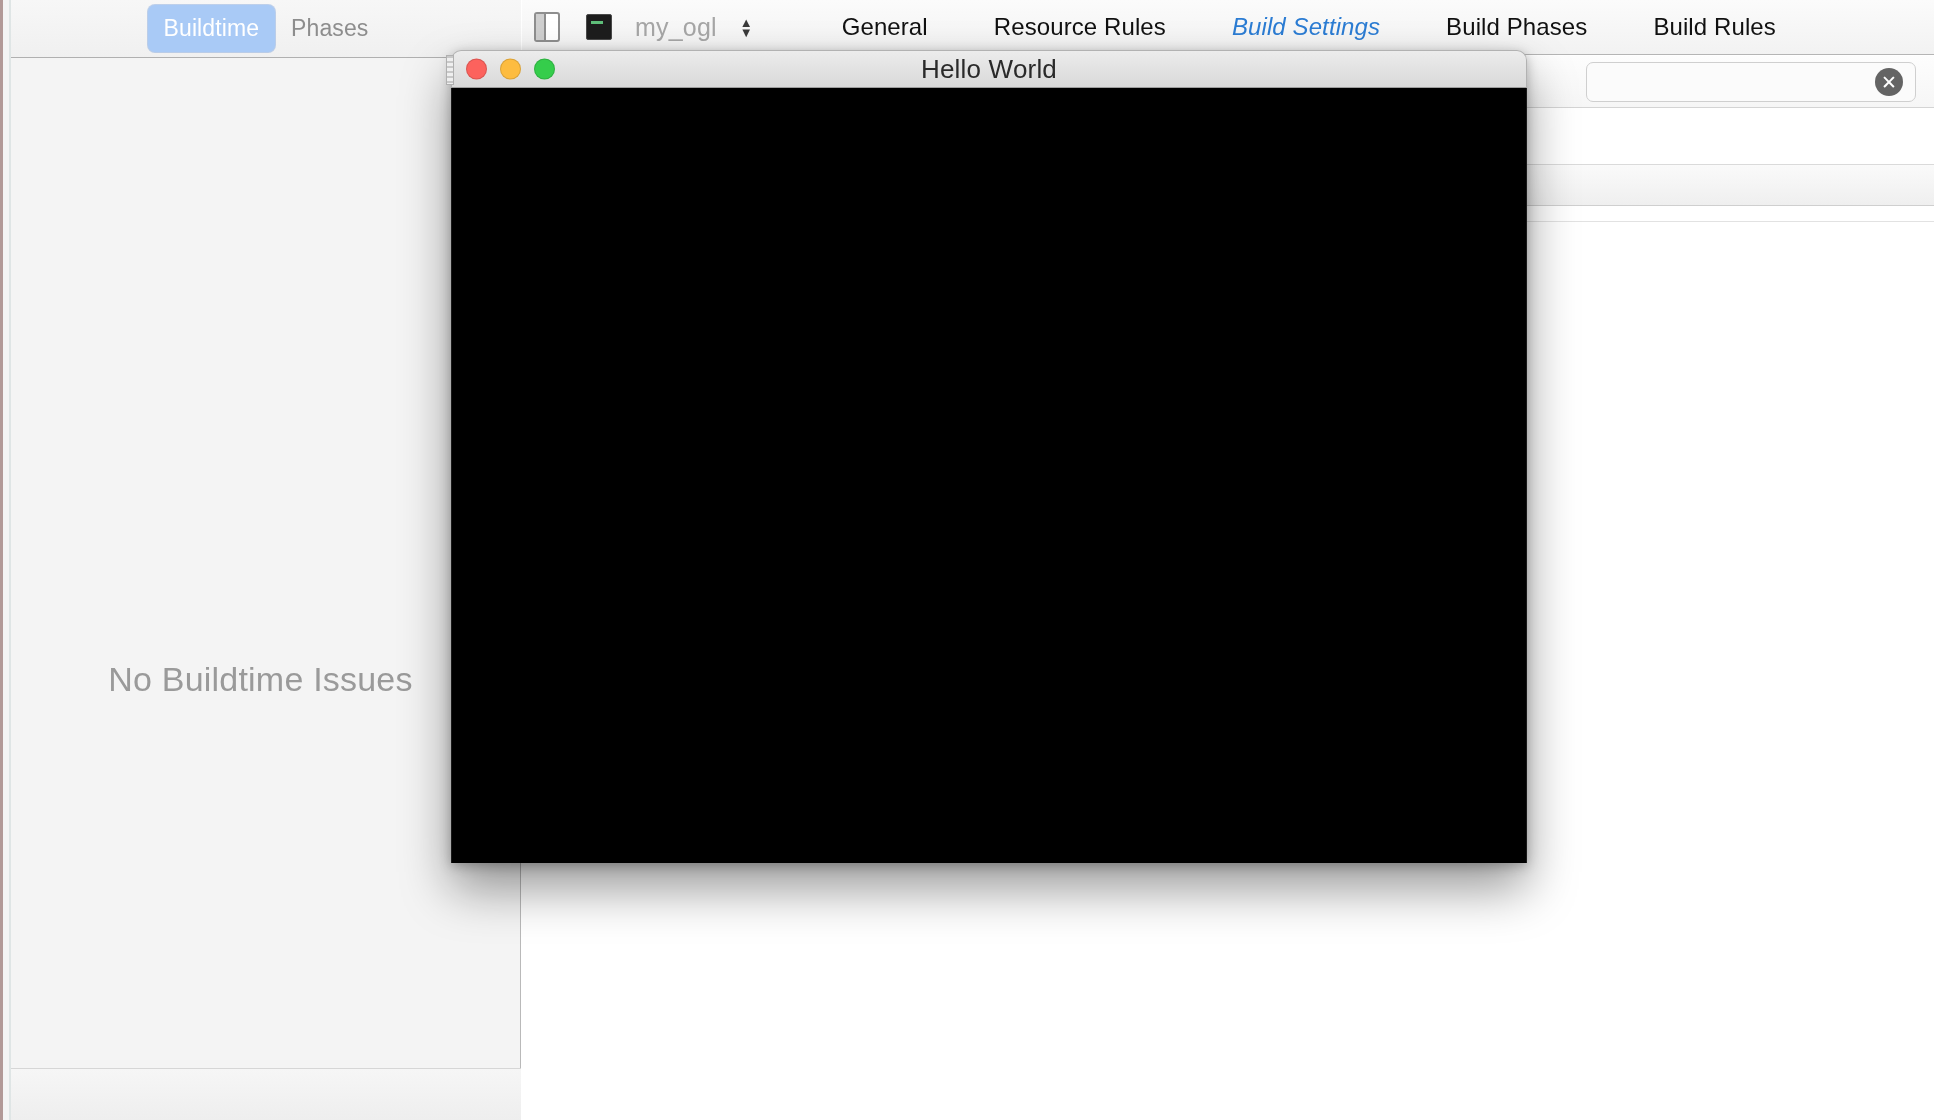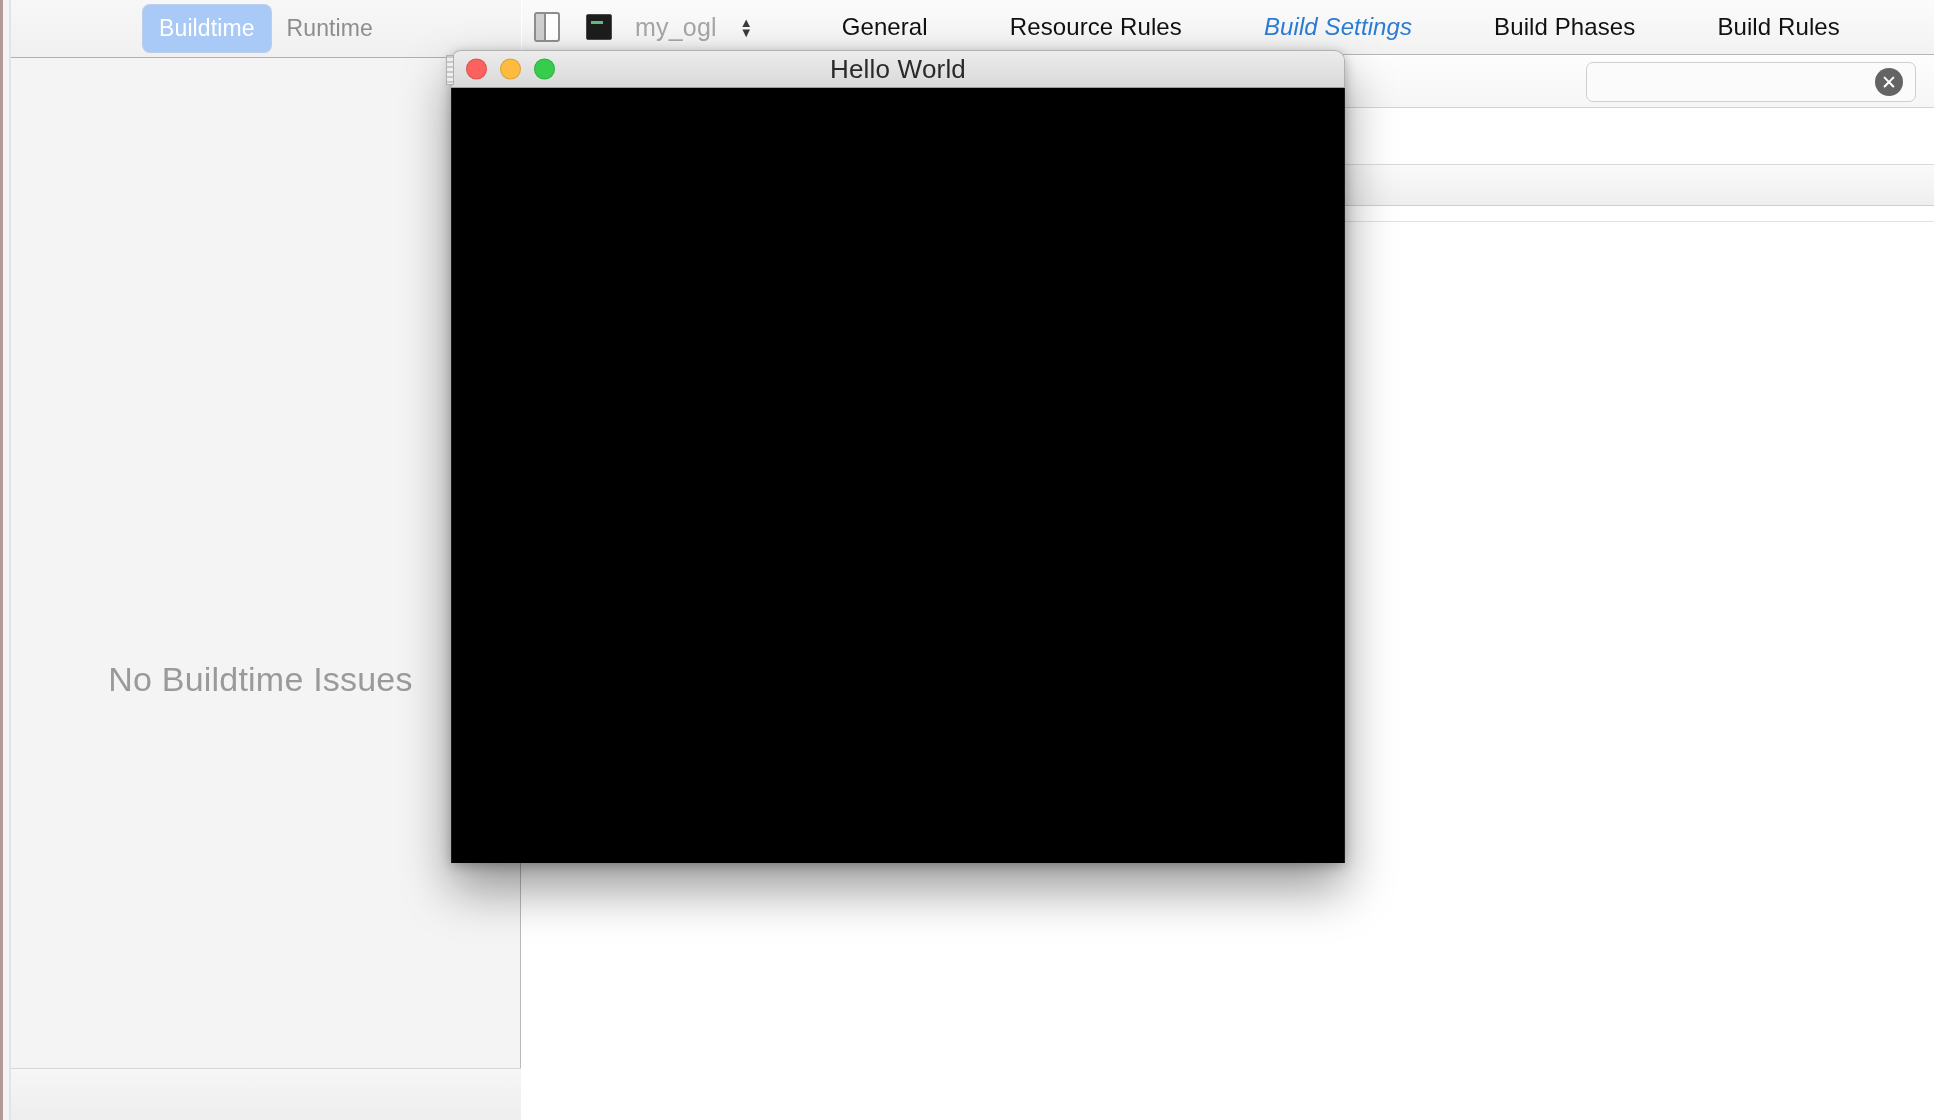--- a/index.html
+++ b/index.html
@@ -156,21 +156,21 @@
     display: flex;
     flex-direction: column;
     align-items: center;
     gap: 1px;
   }
   #target-chevron span { display: block; font-size: 13px; line-height: 9px; }
 
   #target-tabs {
     display: flex;
     align-items: center;
-    gap: 16px;
+    gap: 0;
     margin-left: 56px;
   }
   .ttab {
     font-size: 24px;
     color: #111111;
     padding: 0 33px;
     white-space: nowrap;
     letter-spacing: .1px;
   }
   .ttab.selected { color: #2b7cd3; font-style: italic; }
@@ -246,21 +246,21 @@
     position: absolute;
     left: 0; top: 112px;
     width: 1412px; height: 1px;
     background: #e2e2e2;
   }
 
   
   #app-window {
     position: absolute;
     left: 451px; top: 50px;
-    width: 894px;
+    width: 1076px;
     height: 813px;
     border-radius: 10px 10px 0 0;
     box-shadow: 0 26px 50px rgba(0,0,0,.40), 0 3px 12px rgba(0,0,0,.26);
   }
   #app-titlebar {
     position: relative;
     width: 100%;
     height: 38px;
     background: linear-gradient(180deg, #ececec 0%, #d9d9d9 100%);
     border: 1px solid #b2b2b2;
@@ -309,21 +309,21 @@
 <body>
 
 <div id="root">
 
   <div id="left-pane">
     <div id="left-edge-line"></div>
     <div id="left-edge-line2"></div>
 
     <div id="scope-bar">
       <div class="scope-btn active">Buildtime</div>
-      <div class="scope-btn">Runtime</div>
+      <div class="scope-btn">Phases</div>
     </div>
 
     <div id="empty-msg">No Buildtime Issues</div>
 
     <div id="left-bottom-bar"></div>
   </div>
 
   <div id="right-pane">
 
     <div id="target-toolbar">

